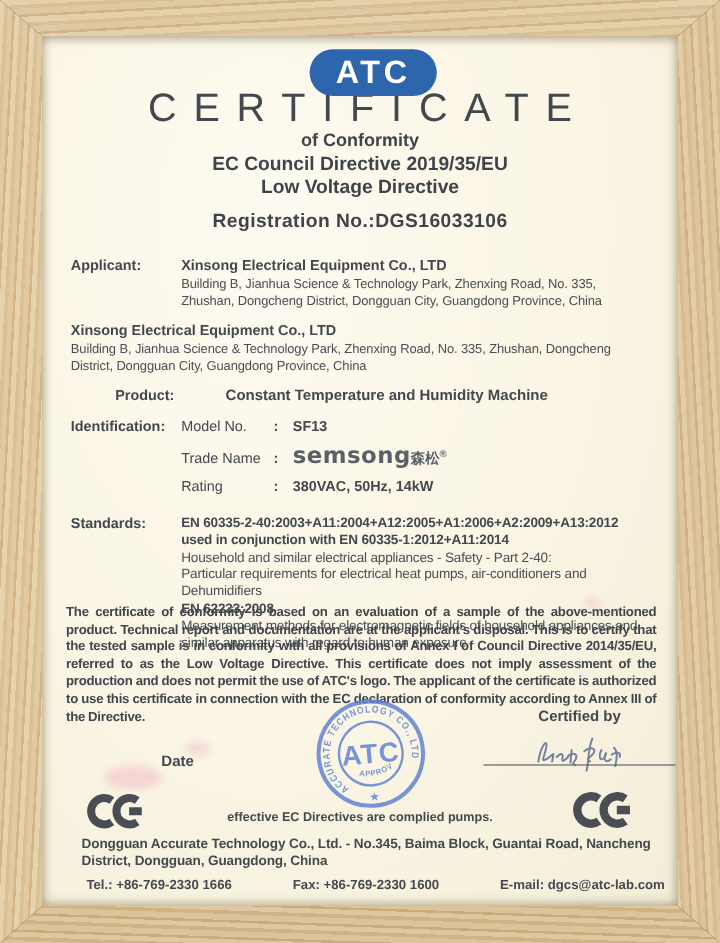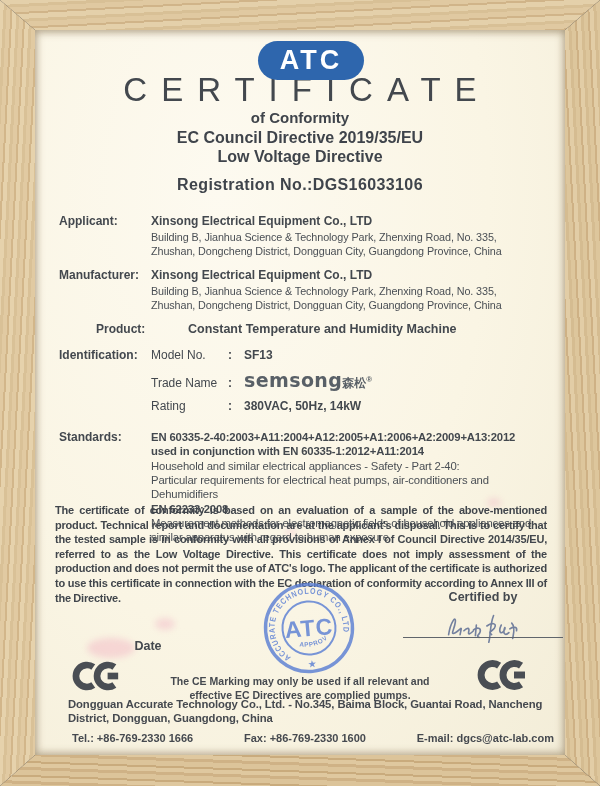--- a/index.html
+++ b/index.html
@@ -59,21 +59,21 @@
   .std{font-size:11.3px;line-height:14px;letter-spacing:-.15px;color:#4a4f55;margin-bottom:.5px;}
   .std.b{font-weight:bold;color:#43484e;}
 
   .declaration{position:absolute;left:20px;top:473px;width:492px;text-align:justify;font-weight:bold;
     font-size:11px;line-height:14.6px;letter-spacing:-.2px;word-spacing:-.4px;color:#41464c;}
 
   
   .date-block{position:absolute;left:43px;top:592px;width:140px;text-align:center;color:#43484e;}
   .date-value{display:inline-block;font-weight:bold;font-size:12.5px;padding:0 6px 3px 6px;
     border-bottom:1.6px solid #565b61;}
-  .date-label{font-weight:bold;font-size:12.5px;margin-top:17px;}
+  .date-label{font-weight:bold;font-size:12.5px;margin-top:5px;}
   .certified{position:absolute;left:368px;top:560px;width:160px;text-align:center;font-weight:bold;
     font-size:12.5px;color:#43484e;}
   .sig-svg{position:absolute;left:380px;top:574px;}
   .sig-line{position:absolute;left:368px;top:607px;width:160px;border-bottom:1.2px solid #60656b;}
   .stamp{position:absolute;left:227px;top:551px;width:94px;height:94px;opacity:.82;transform:rotate(-5deg);}
 
   .ce-left{position:absolute;left:37px;top:631px;}
   .ce-right{position:absolute;left:442px;top:629px;}
   .ce-note{position:absolute;left:110px;top:645px;width:310px;text-align:center;font-weight:bold;
     font-size:10.5px;line-height:13.5px;color:#45494f;}
@@ -109,21 +109,20 @@
 
       <div class="frow">
         <div class="flabel">Applicant:</div>
         <div class="fval">
           <div class="fname">Xinsong Electrical Equipment Co., LTD</div>
           <div class="faddr">Building B, Jianhua Science &amp; Technology Park, Zhenxing Road, No. 335, Zhushan, Dongcheng District, Dongguan City, Guangdong Province, China</div>
         </div>
       </div>
 
       <div class="frow">
-        <div class="flabel">Manufacturer:</div>
         <div class="fval">
           <div class="fname">Xinsong Electrical Equipment Co., LTD</div>
           <div class="faddr">Building B, Jianhua Science &amp; Technology Park, Zhenxing Road, No. 335, Zhushan, Dongcheng District, Dongguan City, Guangdong Province, China</div>
         </div>
       </div>
 
       <div class="frow mb2">
         <div class="flabel">Product:</div>
         <div class="fval bigname">Constant Temperature and Humidity Machine</div>
       </div>
@@ -211,21 +210,20 @@
     </svg>
     <svg class="ce-right" width="53" height="32" viewBox="0 0 58 34">
       <g fill="none" stroke="#4a4e54" stroke-width="7.6">
         <path d="M24.2 6.8 A12.5 12.5 0 1 0 24.2 27.2"></path>
         <path d="M48.2 6.8 A12.5 12.5 0 1 0 48.2 27.2"></path>
         <path d="M40.5 17 L52.5 17"></path>
       </g>
     </svg>
 
     <div class="ce-note">
-      <div>The CE Marking may only be used if all relevant and</div>
       <div>effective EC Directives are complied pumps.</div>
     </div>
 
     <div class="company">Dongguan Accurate Technology Co., Ltd. - No.345, Baima Block, Guantai Road, Nancheng District, Dongguan, Guangdong, China</div>
     <div class="contact">
       <span>Tel.: +86-769-2330 1666</span>
       <span>Fax: +86-769-2330 1600</span>
       <span>E-mail: dgcs@atc-lab.com</span>
     </div>
 

